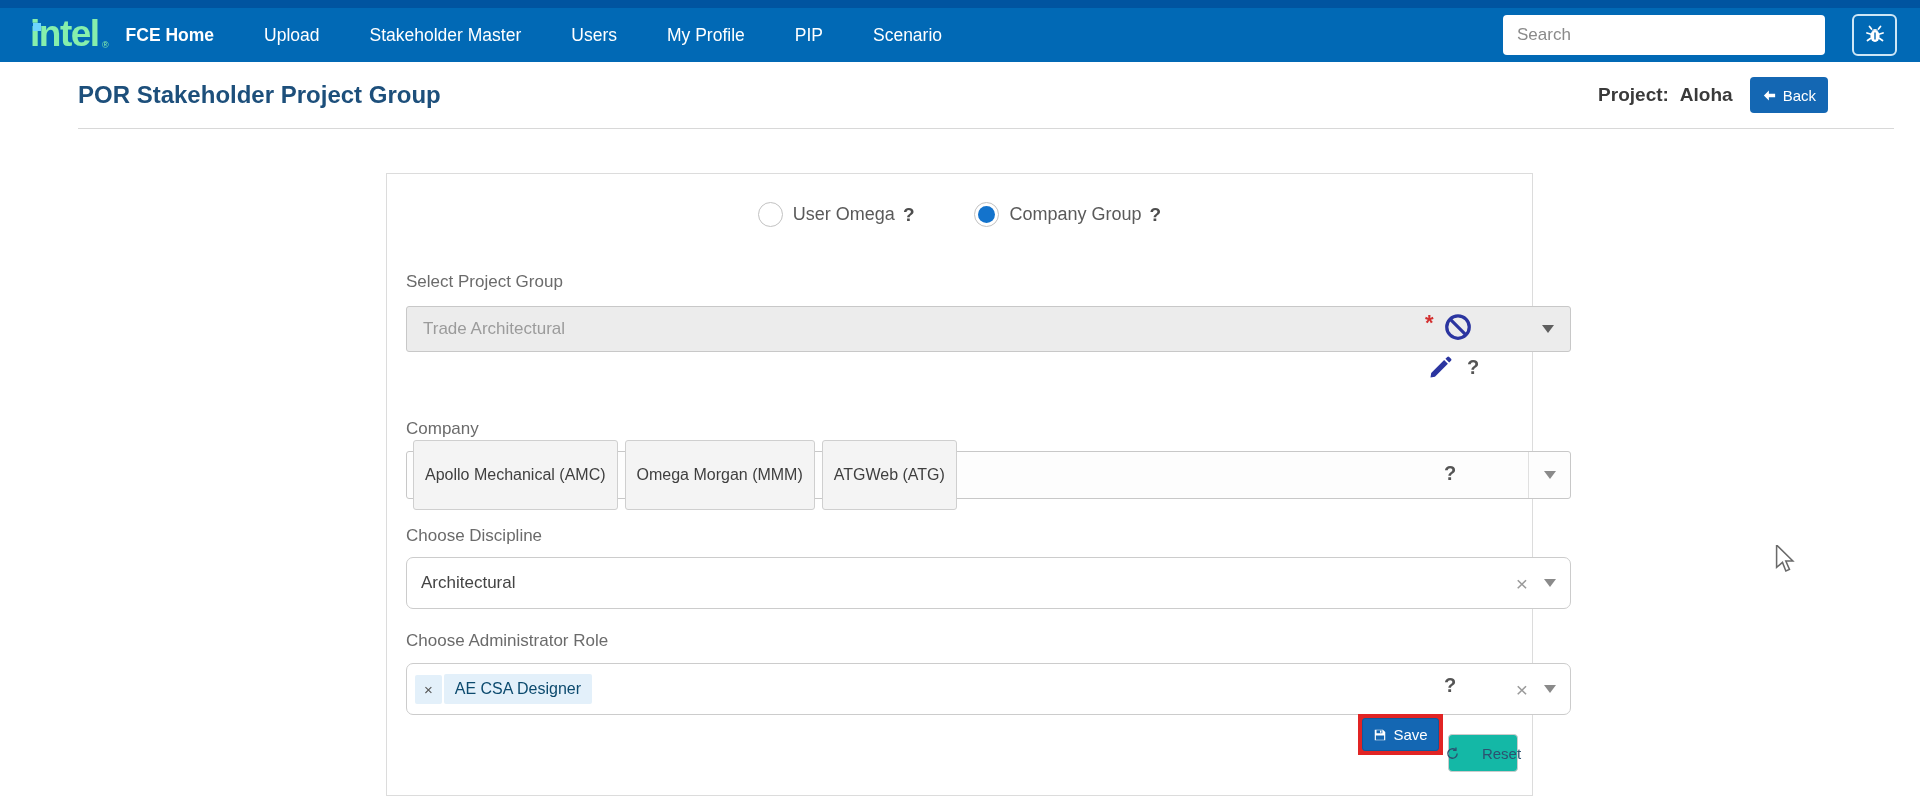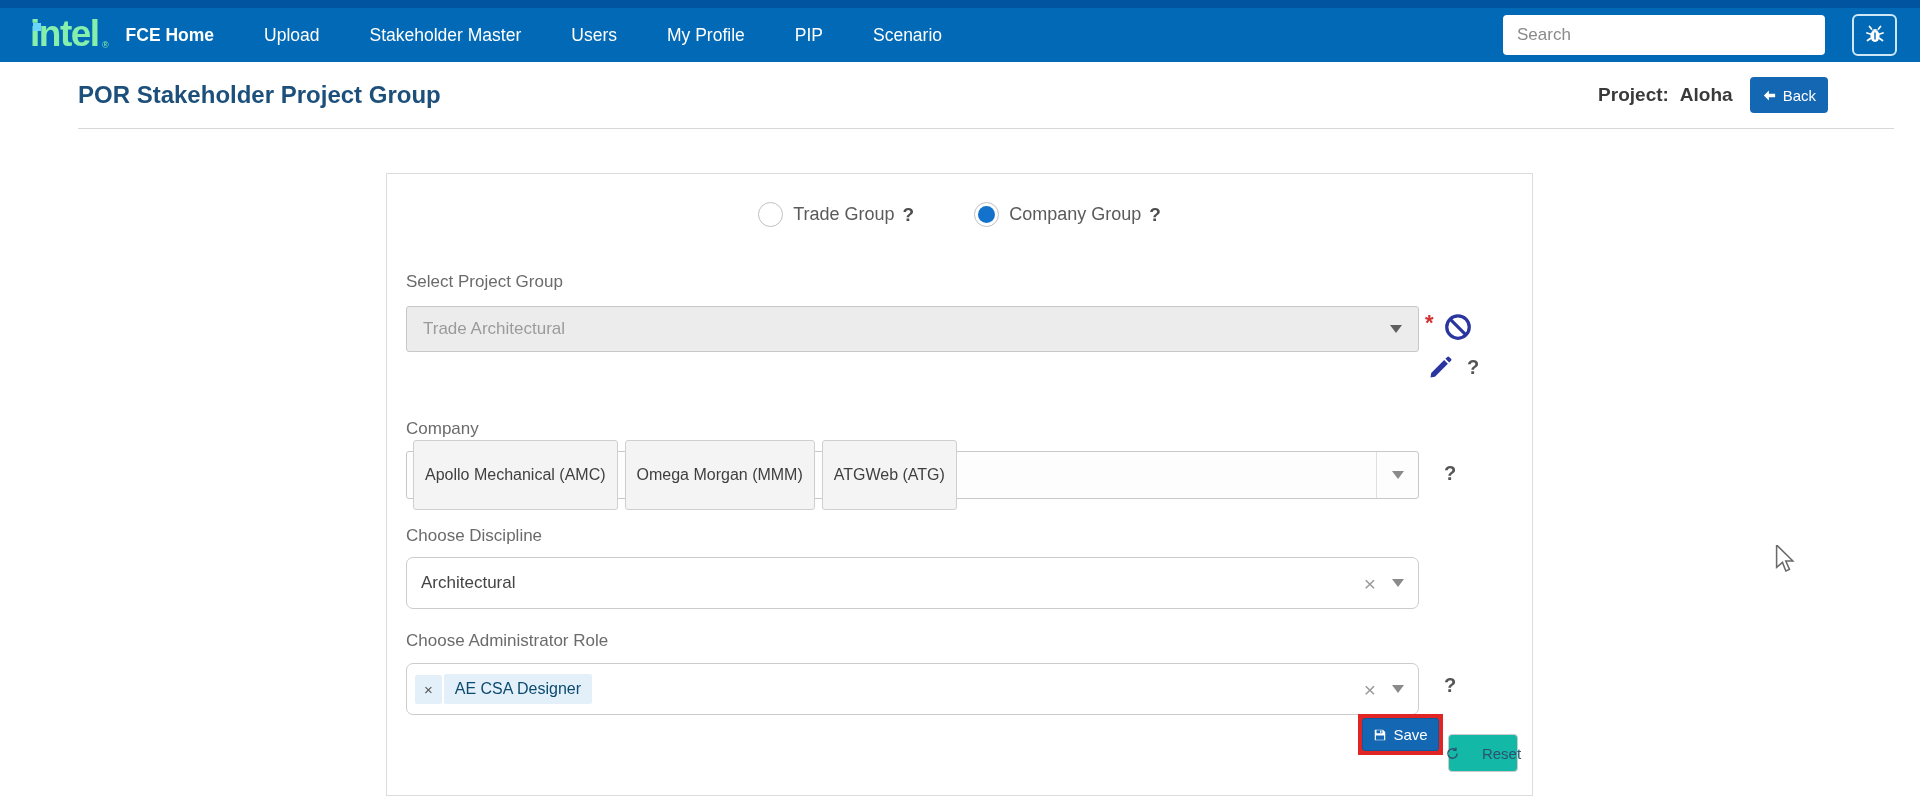--- a/index.html
+++ b/index.html
@@ -51,21 +51,21 @@
   .radio-opt { display:flex; align-items:center; cursor:pointer; }
   .radio-circle { width:25px; height:25px; border:1px solid #c2c2c2; border-radius:50%;
                   background:#fff; position:relative; }
   .radio-circle.checked::after { content:""; position:absolute; left:3px; top:3px;
                   width:17px; height:17px; border-radius:50%; background:#1373CC; }
   .radio-label { margin-left:10px; font-size:18px; color:#5a5a5a; }
   .help-mark { margin-left:8px; font-size:19px; font-weight:700; color:#4d4d4d; }
 
   .f-label { position:absolute; left:19px; font-size:17px; color:#6b6b6b; }
 
-  .sel { position:absolute; left:19px; width:1013px; display:flex;
+  .sel { position:absolute; left:19px; width:1165px; display:flex;
          align-items:center; background:#fff; border:1px solid #c8c8c8; }
   .sel-disabled { background:#ECECEC; border-radius:3px; padding:0 16px;
                   color:#9b9b9b; font-size:17px; }
   .caret { width:0; height:0; border-left:6px solid transparent;
            border-right:6px solid transparent; border-top:8px solid #777; }
   .caret.dark { border-top-color:#5f5f5f; }
   .sel-disabled .caret { margin-left:auto; }
 
   .req-star { position:absolute; color:#D32F2F; font-size:22px; font-weight:700; }
   .icon-abs { position:absolute; display:flex; align-items:center; justify-content:center;
@@ -161,21 +161,21 @@
       </button>
     </div>
   </header>
   <div class="title-divider"></div>
 
   <main class="card">
 
     <div class="radio-row">
       <label class="radio-opt">
         <span class="radio-circle"></span>
-        <span class="radio-label">Trade Group</span>
+        <span class="radio-label">User Omega</span>
         <span class="help-mark">?</span>
       </label>
       <label class="radio-opt">
         <span class="radio-circle checked"></span>
         <span class="radio-label">Company Group</span>
         <span class="help-mark">?</span>
       </label>
     </div>
 
     <div class="f-label" style="top:98px;">Select Project Group</div>

